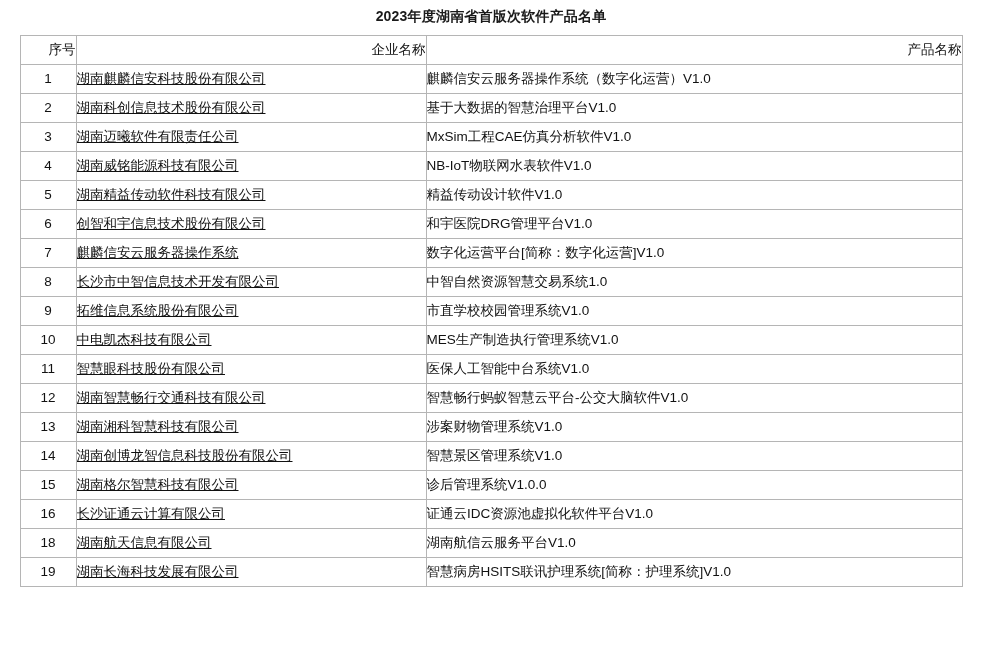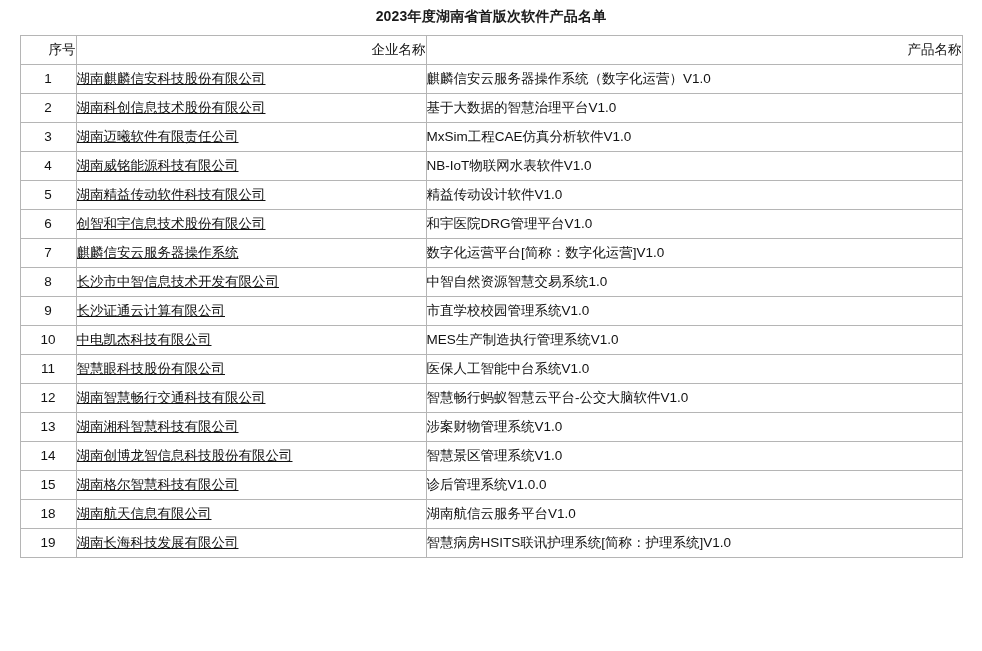--- a/index.html
+++ b/index.html
@@ -125,21 +125,21 @@
           <td class="cell-company">麒麟信安云服务器操作系统</td>
           <td class="cell-product">数字化运营平台[简称：数字化运营]V1.0</td>
         </tr>
         <tr>
           <td class="cell-no">8</td>
           <td class="cell-company">长沙市中智信息技术开发有限公司</td>
           <td class="cell-product">中智自然资源智慧交易系统1.0</td>
         </tr>
         <tr>
           <td class="cell-no">9</td>
-          <td class="cell-company">长沙证通云计算有限公司</td>
+          <td class="cell-company">拓维信息系统股份有限公司</td>
           <td class="cell-product">市直学校校园管理系统V1.0</td>
         </tr>
         <tr>
           <td class="cell-no">10</td>
           <td class="cell-company">中电凯杰科技有限公司</td>
           <td class="cell-product">MES生产制造执行管理系统V1.0</td>
         </tr>
         <tr>
           <td class="cell-no">11</td>
           <td class="cell-company">智慧眼科技股份有限公司</td>
@@ -159,20 +159,25 @@
           <td class="cell-no">14</td>
           <td class="cell-company">湖南创博龙智信息科技股份有限公司</td>
           <td class="cell-product">智慧景区管理系统V1.0</td>
         </tr>
         <tr>
           <td class="cell-no">15</td>
           <td class="cell-company">湖南格尔智慧科技有限公司</td>
           <td class="cell-product">诊后管理系统V1.0.0</td>
         </tr>
         <tr>
+          <td class="cell-no">16</td>
+          <td class="cell-company">长沙证通云计算有限公司</td>
+          <td class="cell-product">证通云IDC资源池虚拟化软件平台V1.0</td>
+        </tr>
+        <tr>
           <td class="cell-no">18</td>
           <td class="cell-company">湖南航天信息有限公司</td>
           <td class="cell-product">湖南航信云服务平台V1.0</td>
         </tr>
         <tr>
           <td class="cell-no">19</td>
           <td class="cell-company">湖南长海科技发展有限公司</td>
           <td class="cell-product">智慧病房HSITS联讯护理系统[简称：护理系统]V1.0</td>
         </tr>
       </tbody>

